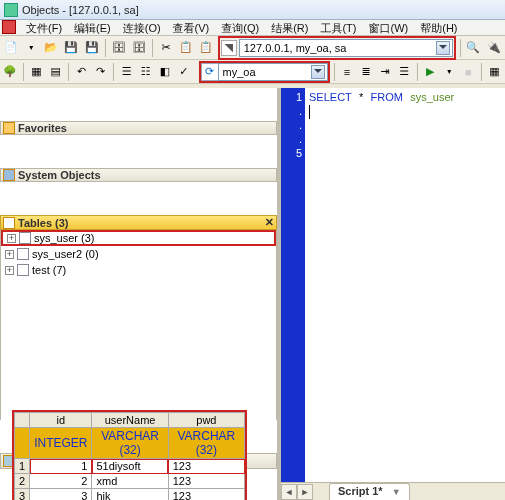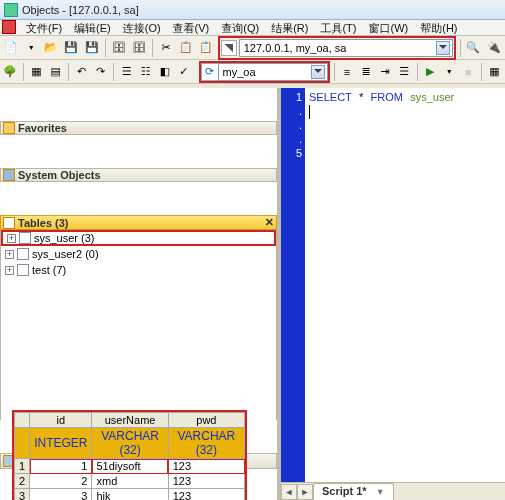--- a/index.html
+++ b/index.html
@@ -54,21 +54,21 @@
 .editor-area { flex:1; display:flex; background:#fff; position:relative; }
 .gutter { width:24px; background:#1530cc; color:#fff; text-align:right; padding:2px 3px 0 0; font-family:Consolas,monospace; font-size:11px; line-height:14px; }
 .code { flex:1; padding:2px 4px; font-family:Consolas,monospace; font-size:12px; white-space:pre; color:#000; position:relative; }
 .kw { color:#1530cc; }
 .ident { color:#7a2; color:#5a8a22; }
 .caret { display:inline-block; width:0; height:14px; border-left:1px solid #000; vertical-align:middle; }
 
 .script-tabs { height:18px; display:flex; align-items:center; background:#ece9d8; border-top:1px solid #b9b6a6; }
 .script-tabs .arrows { display:flex; }
 .script-tabs .arr { width:16px; height:16px; border:1px solid #b9b6a6; background:#f3f1e6; display:flex; align-items:center; justify-content:center; font-size:9px; color:#555; }
-.script-tabs .tab { height:17px; padding:1px 8px 0 8px; background:#fff; border:1px solid #b9b6a6; border-bottom:none; margin-left:0; font-weight:bold; color:#333; border-radius:3px 3px 0 0;}
+.script-tabs .tab { height:17px; padding:1px 8px 0 8px; background:#fff; border:1px solid #b9b6a6; border-bottom:none; margin-left:16px; font-weight:bold; color:#333; border-radius:3px 3px 0 0;}
 
 
 .result { position:absolute; left:12px; bottom:0; width:235px; height:90px; border:2px solid #c22; background:#fff; z-index:5; }
 .result table { border-collapse:collapse; width:100%; }
 .result th, .result td { border:1px solid #a9a9a9; padding:1px 4px; height:15px; background:#fff; text-align:left; }
 .result thead th { background:#ece9d8; text-align:center; font-weight:normal; }
 .result thead tr.types th { color:#1530cc; font-size:12px; background:#eab308; }
 .result tbody td.rownum { background:#ece9d8; text-align:center; width:14px; }
 .result tbody tr.hl td:not(.rownum) { background:#fff; }
 .result tbody tr.hl td.c1, .result tbody tr.hl td.c2, .result tbody tr.hl td.c3 { outline:1px solid #c22; outline-offset:-1px; }

